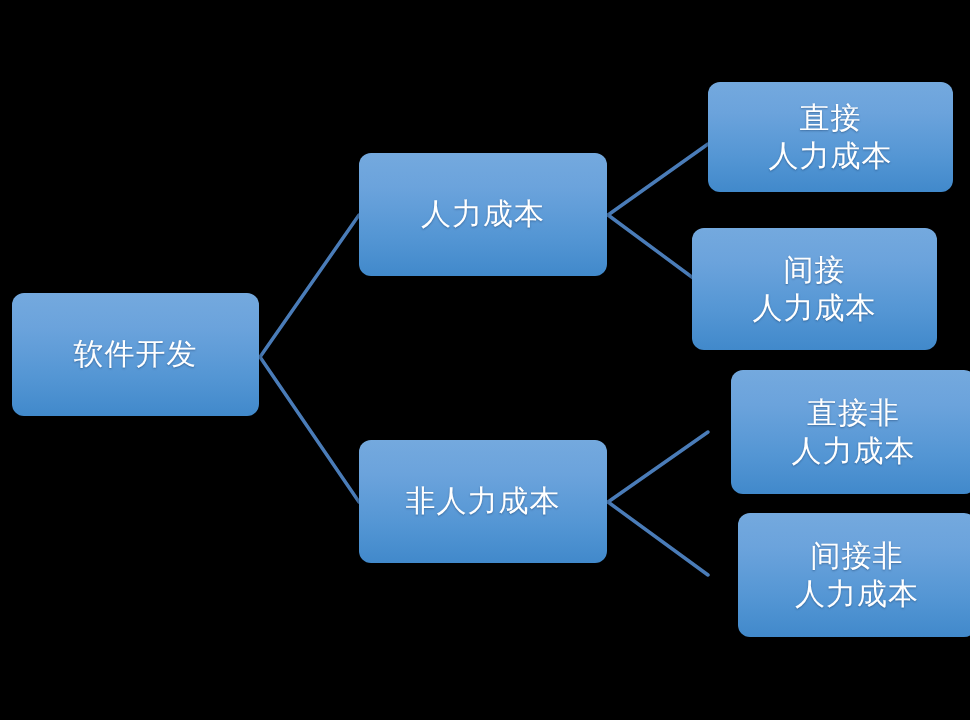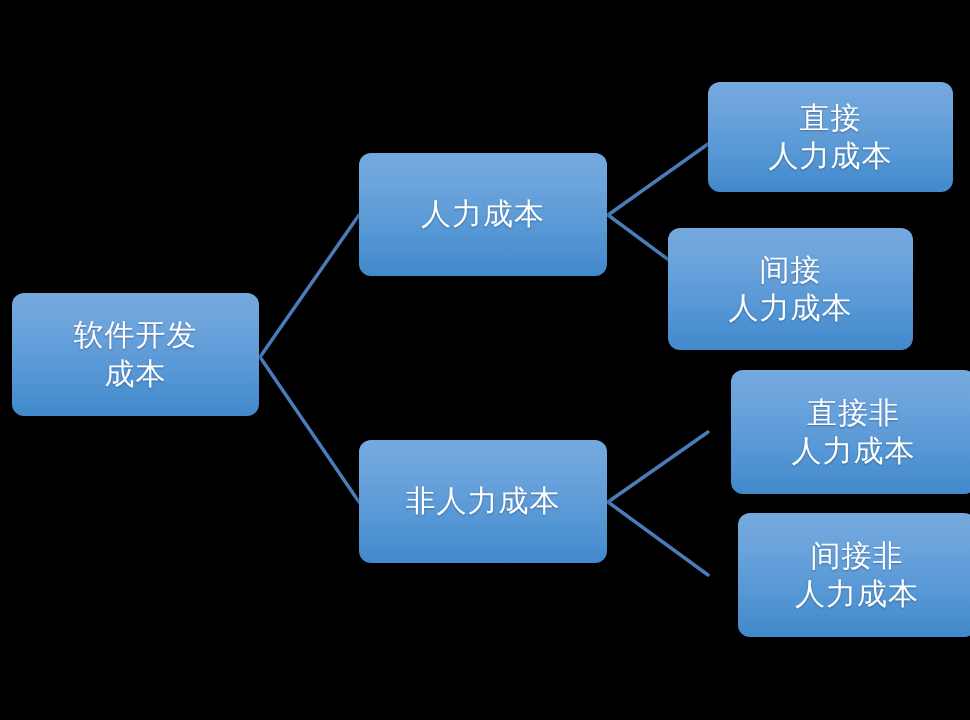--- a/index.html
+++ b/index.html
@@ -61,21 +61,21 @@
     left: 359px; top: 440px; width: 248px; height: 123px;
     font-size: 30px;
     justify-content: center;
   }
   
   #node-direct-labor {
     left: 708px; top: 82px;  width: 245px; height: 110px;
     font-size: 30px;
   }
   #node-indirect-labor {
-    left: 668px; top: 228px; width: 245px; height: 122px;
+    left: 692px; top: 228px; width: 245px; height: 122px;
     font-size: 30px;
   }
   #node-direct-nonlabor {
     left: 708px; top: 370px; width: 245px; height: 124px;
     font-size: 30px;
     margin-left: 23px;
   }
   #node-indirect-nonlabor {
     left: 738px; top: 513px; width: 238px; height: 124px;
     font-size: 30px;
@@ -92,21 +92,20 @@
       <line x1="260" y1="357" x2="359" y2="502"></line>
       <line x1="608" y1="215" x2="708" y2="144"></line>
       <line x1="608" y1="215" x2="708" y2="289"></line>
       <line x1="608" y1="502" x2="708" y2="432"></line>
       <line x1="608" y1="502" x2="708" y2="575"></line>
     </g>
   </svg>
 
   <div class="node" id="node-root">
     <span class="line1">软件开发</span>
-    <span class="line2">成本</span>
   </div>
 
   <div class="node single" id="node-labor">
     <span class="line1">人力成本</span>
 
   </div>
 
   <div class="node single" id="node-nonlabor">
     <span class="line1">非人力成本</span>
 

